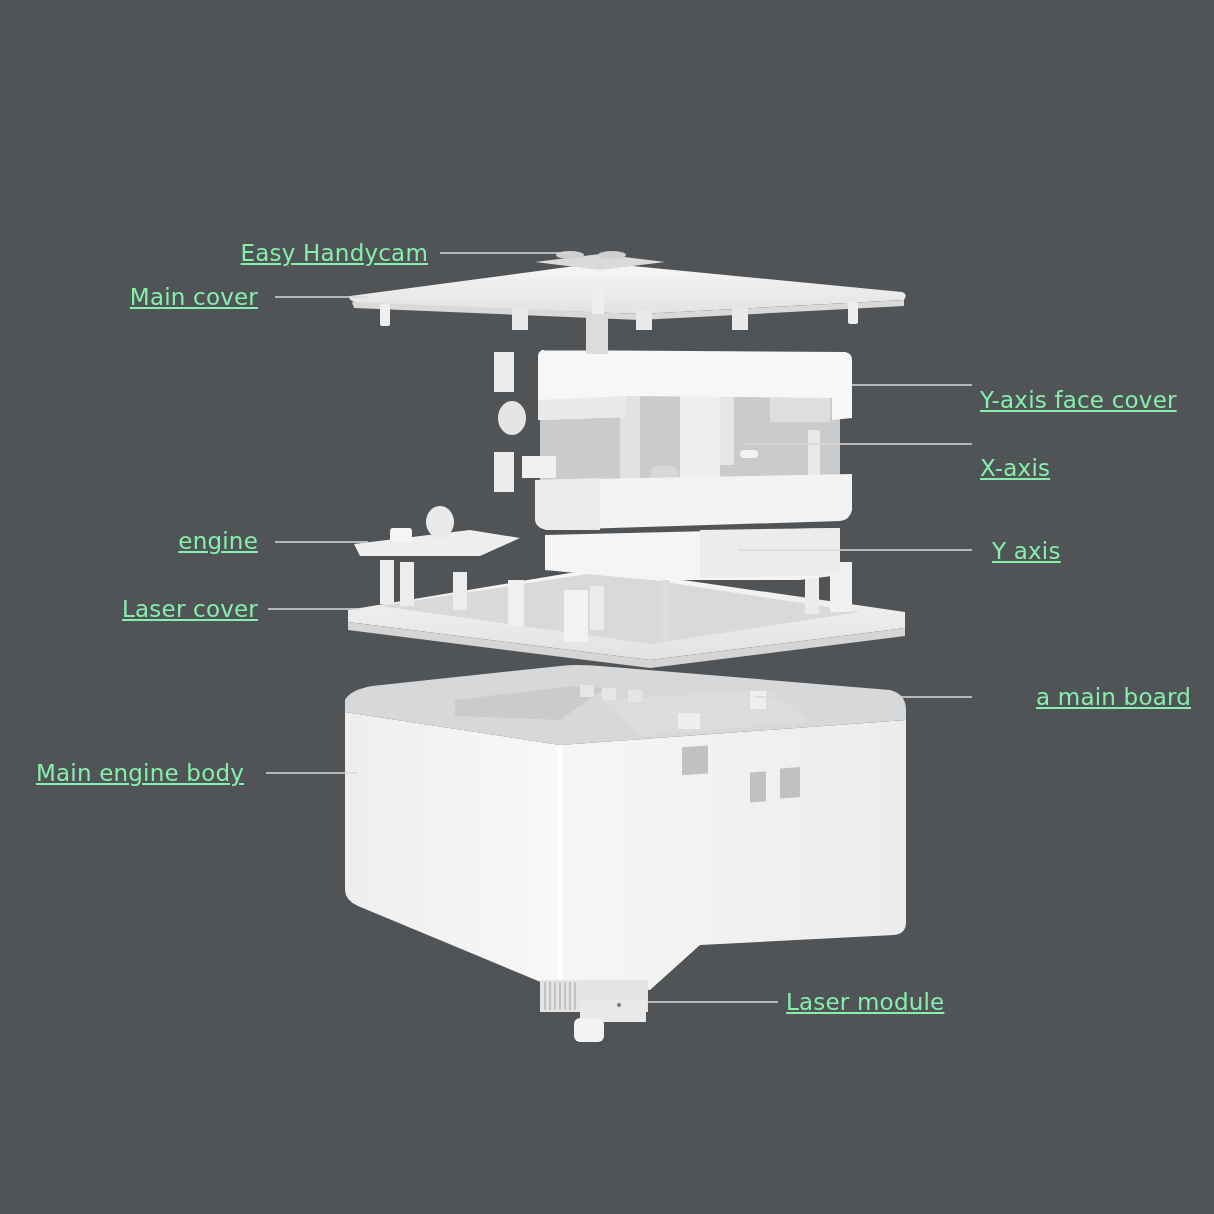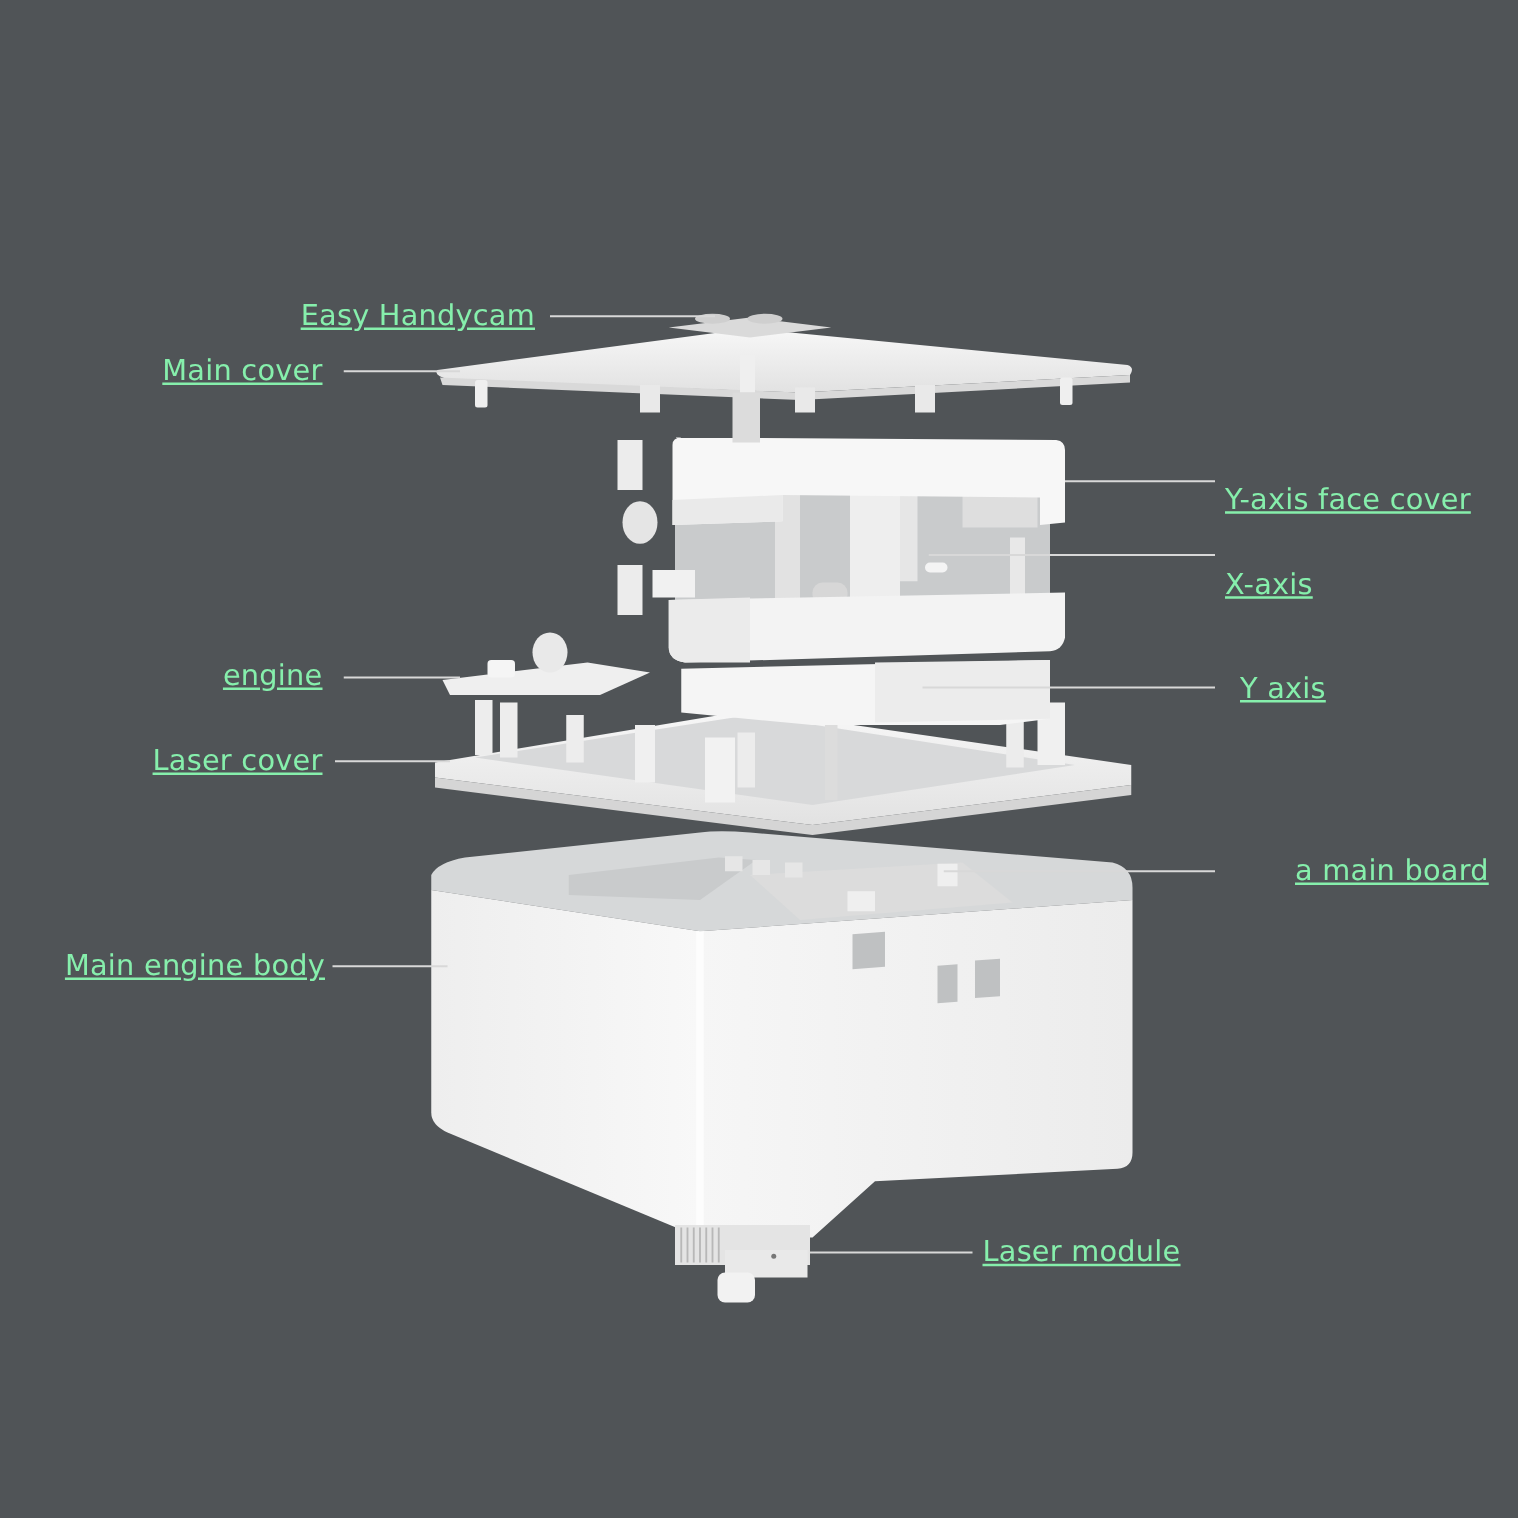--- a/index.html
+++ b/index.html
@@ -168,16 +168,16 @@
   </svg>
 
   <div class="label right-aligned" style="left:196px; top:239px; width:232px;">Easy Handycam</div>
   <div class="label right-aligned" style="left:96px; top:283px; width:162px;">Main cover</div>
   <div class="label" style="left:980px; top:371px;margin-top:15px;">Y-axis face cover</div>
   <div class="label" style="left:980px; top:454px;">X-axis</div>
   <div class="label right-aligned" style="left:96px; top:527px; width:162px;">engine</div>
   <div class="label" style="left:980px; top:537px;margin-left:12px;">Y axis</div>
   <div class="label right-aligned" style="left:60px; top:595px; width:198px;">Laser cover</div>
   <div class="label" style="left:1036px; top:683px;">a main board</div>
-  <div class="label right-aligned" style="left:20px; top:759px; width:240px;">Main engine body</div>
+  <div class="label right-aligned" style="left:20px; top:759px; width:240px;text-align:center;">Main engine body</div>
   <div class="label" style="left:786px; top:988px;text-align:center;">Laser module</div>
 
 </div>
 
 </body></html>

